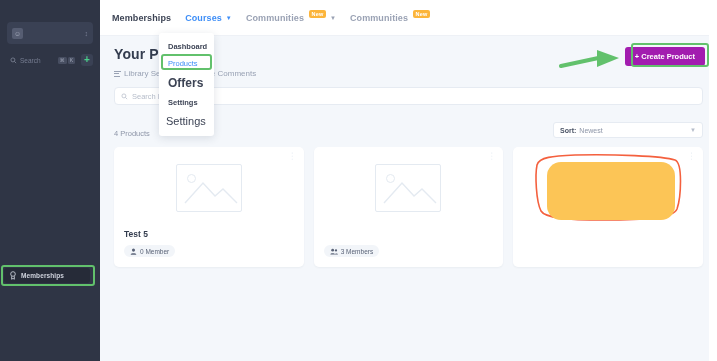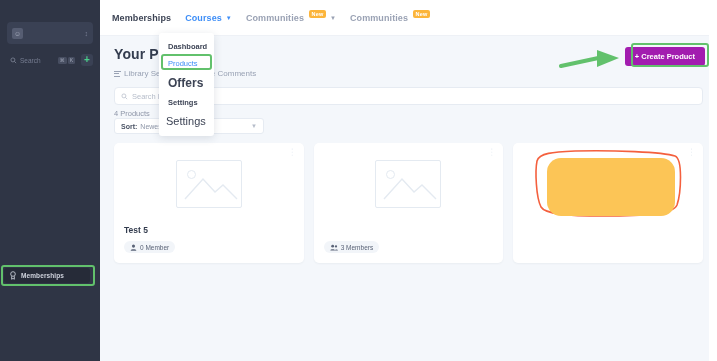--- a/index.html
+++ b/index.html
@@ -117,21 +117,21 @@
   .list-icon i:nth-child(2) { top: 2.5px; width: 5px; }
   .list-icon i:nth-child(3) { top: 5px; width: 6px; }
 
   .searchrow { margin-top: 9px; display: flex; align-items: center; }
   .search-input {
     flex: 1; height: 18px; background: #ffffff;
     border: 1px solid #e6ebf2; border-radius: 4px;
     display: flex; align-items: center; gap: 4px; padding: 0 6px;
     font-size: 7.5px; color: #b6bdca;
   }
-  .countrow { margin-top: 4px; display: flex; align-items: flex-start; justify-content: space-between; flex-direction: column; }
+  .countrow { margin-top: 17px; display: flex; align-items: flex-end; justify-content: space-between; }
   .count-text { font-size: 7.5px; color: #8e96a8; }
   .sort-select {
     width: 150px; height: 16px; background: #ffffff;
     border: 1px solid #e6ebf2; border-radius: 3px;
     display: flex; align-items: center; padding: 0 6px;
     font-size: 7px; color: #8e96a8; gap: 3px;
   }
   .sort-label { color: #4a5365; font-weight: bold; }
   .sort-caret { margin-left: auto; color: #b6bdca; font-size: 6px; }
 

